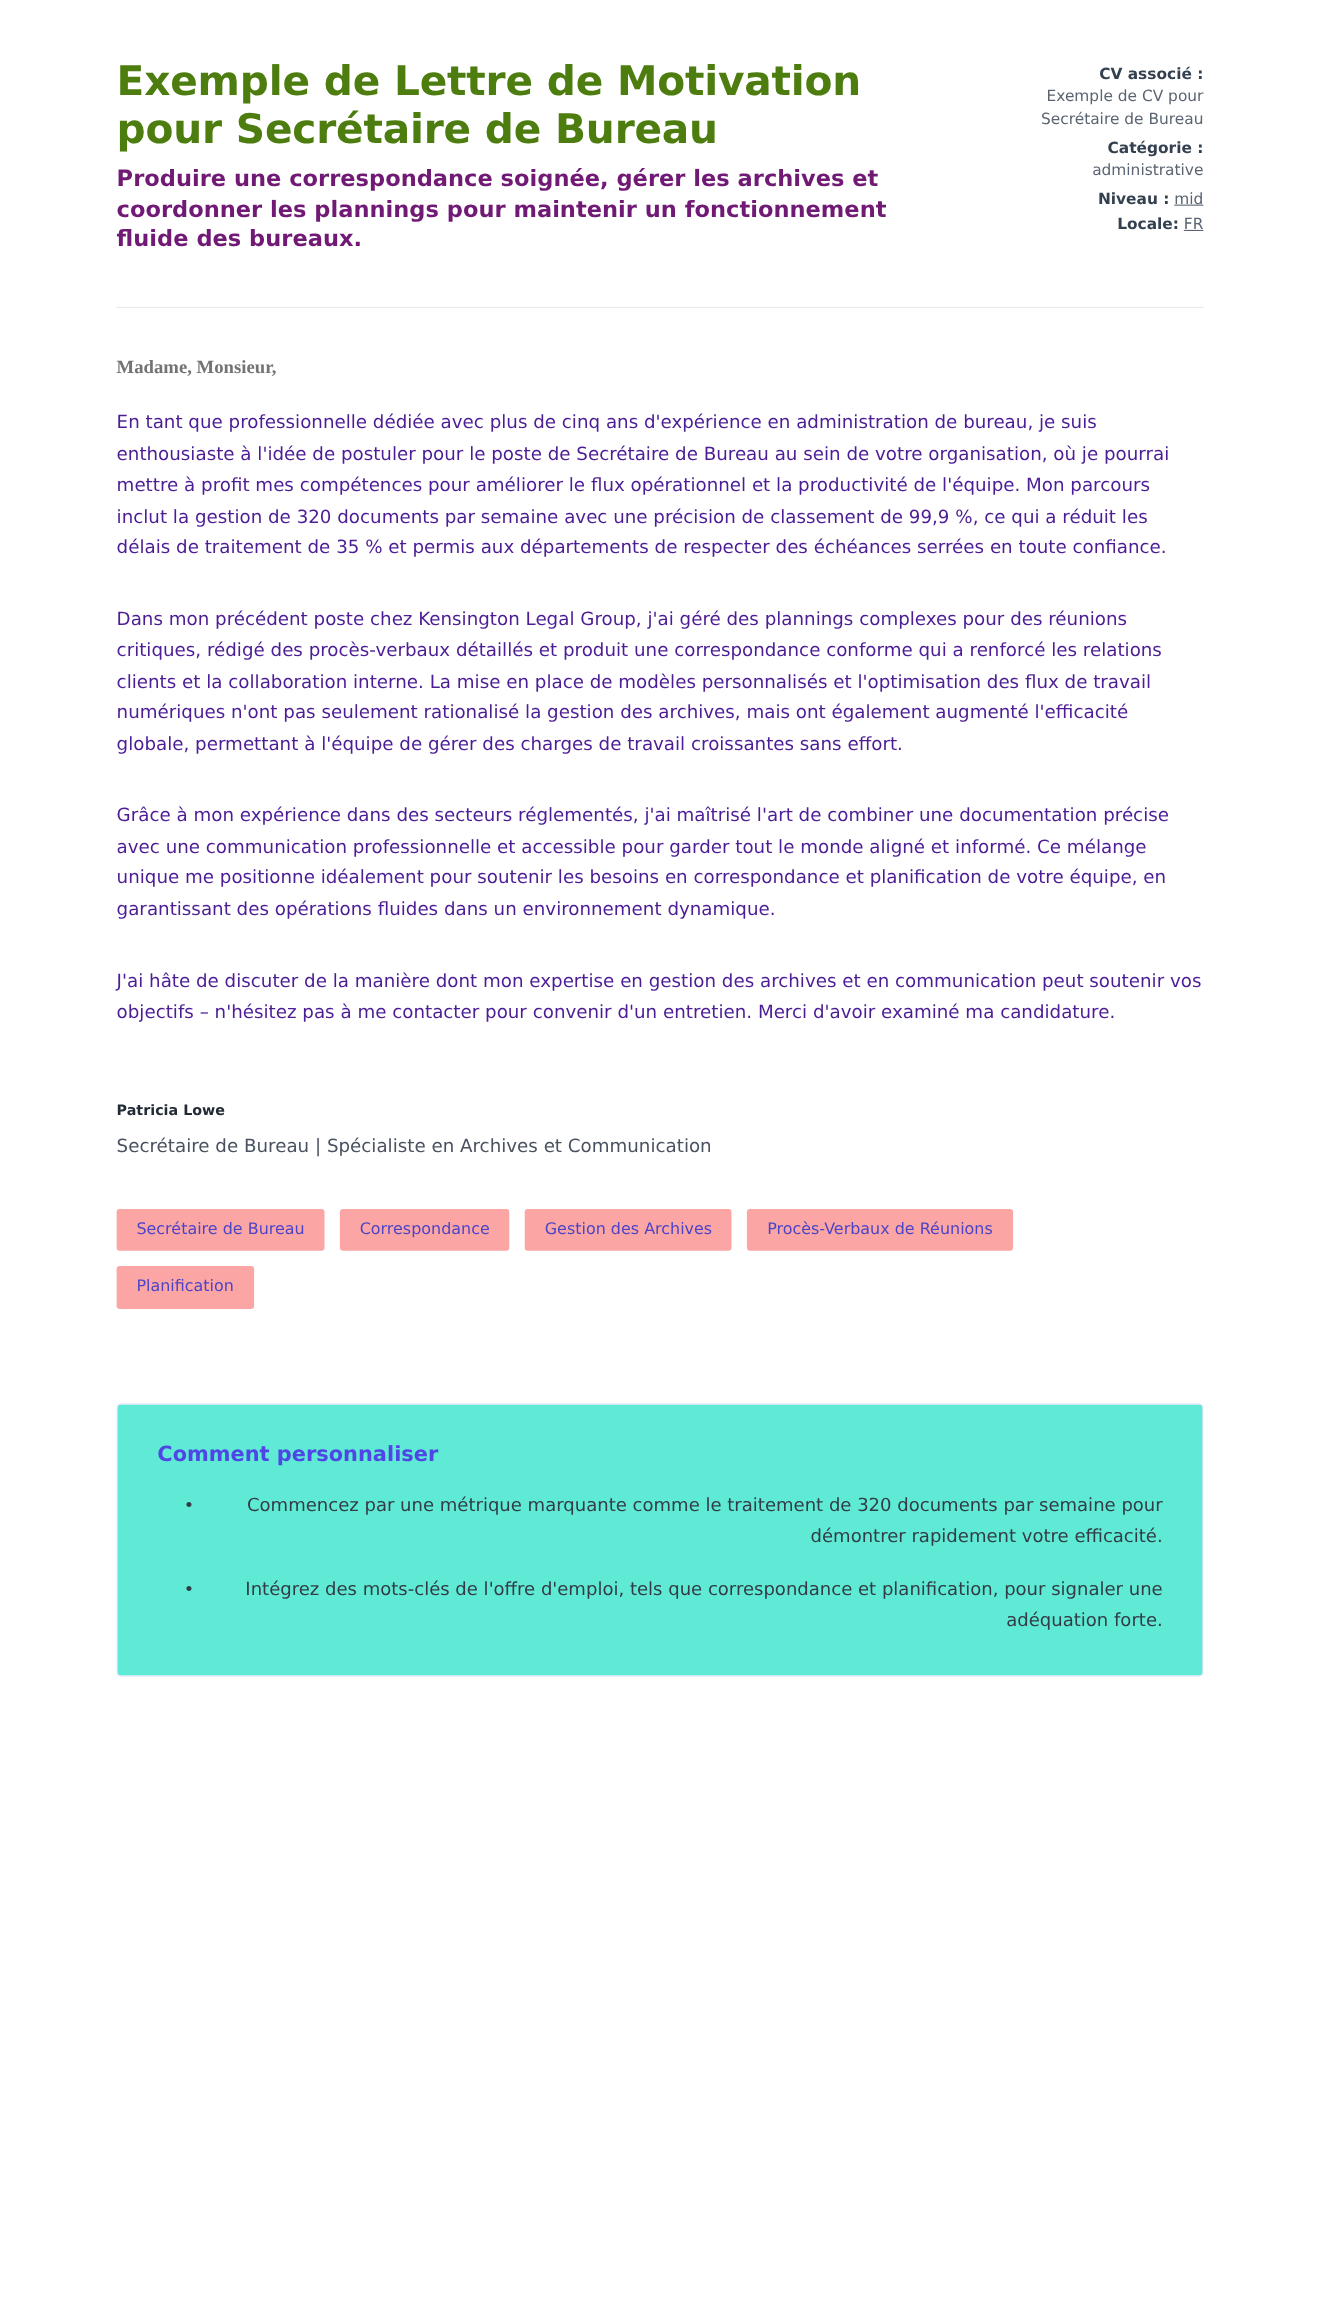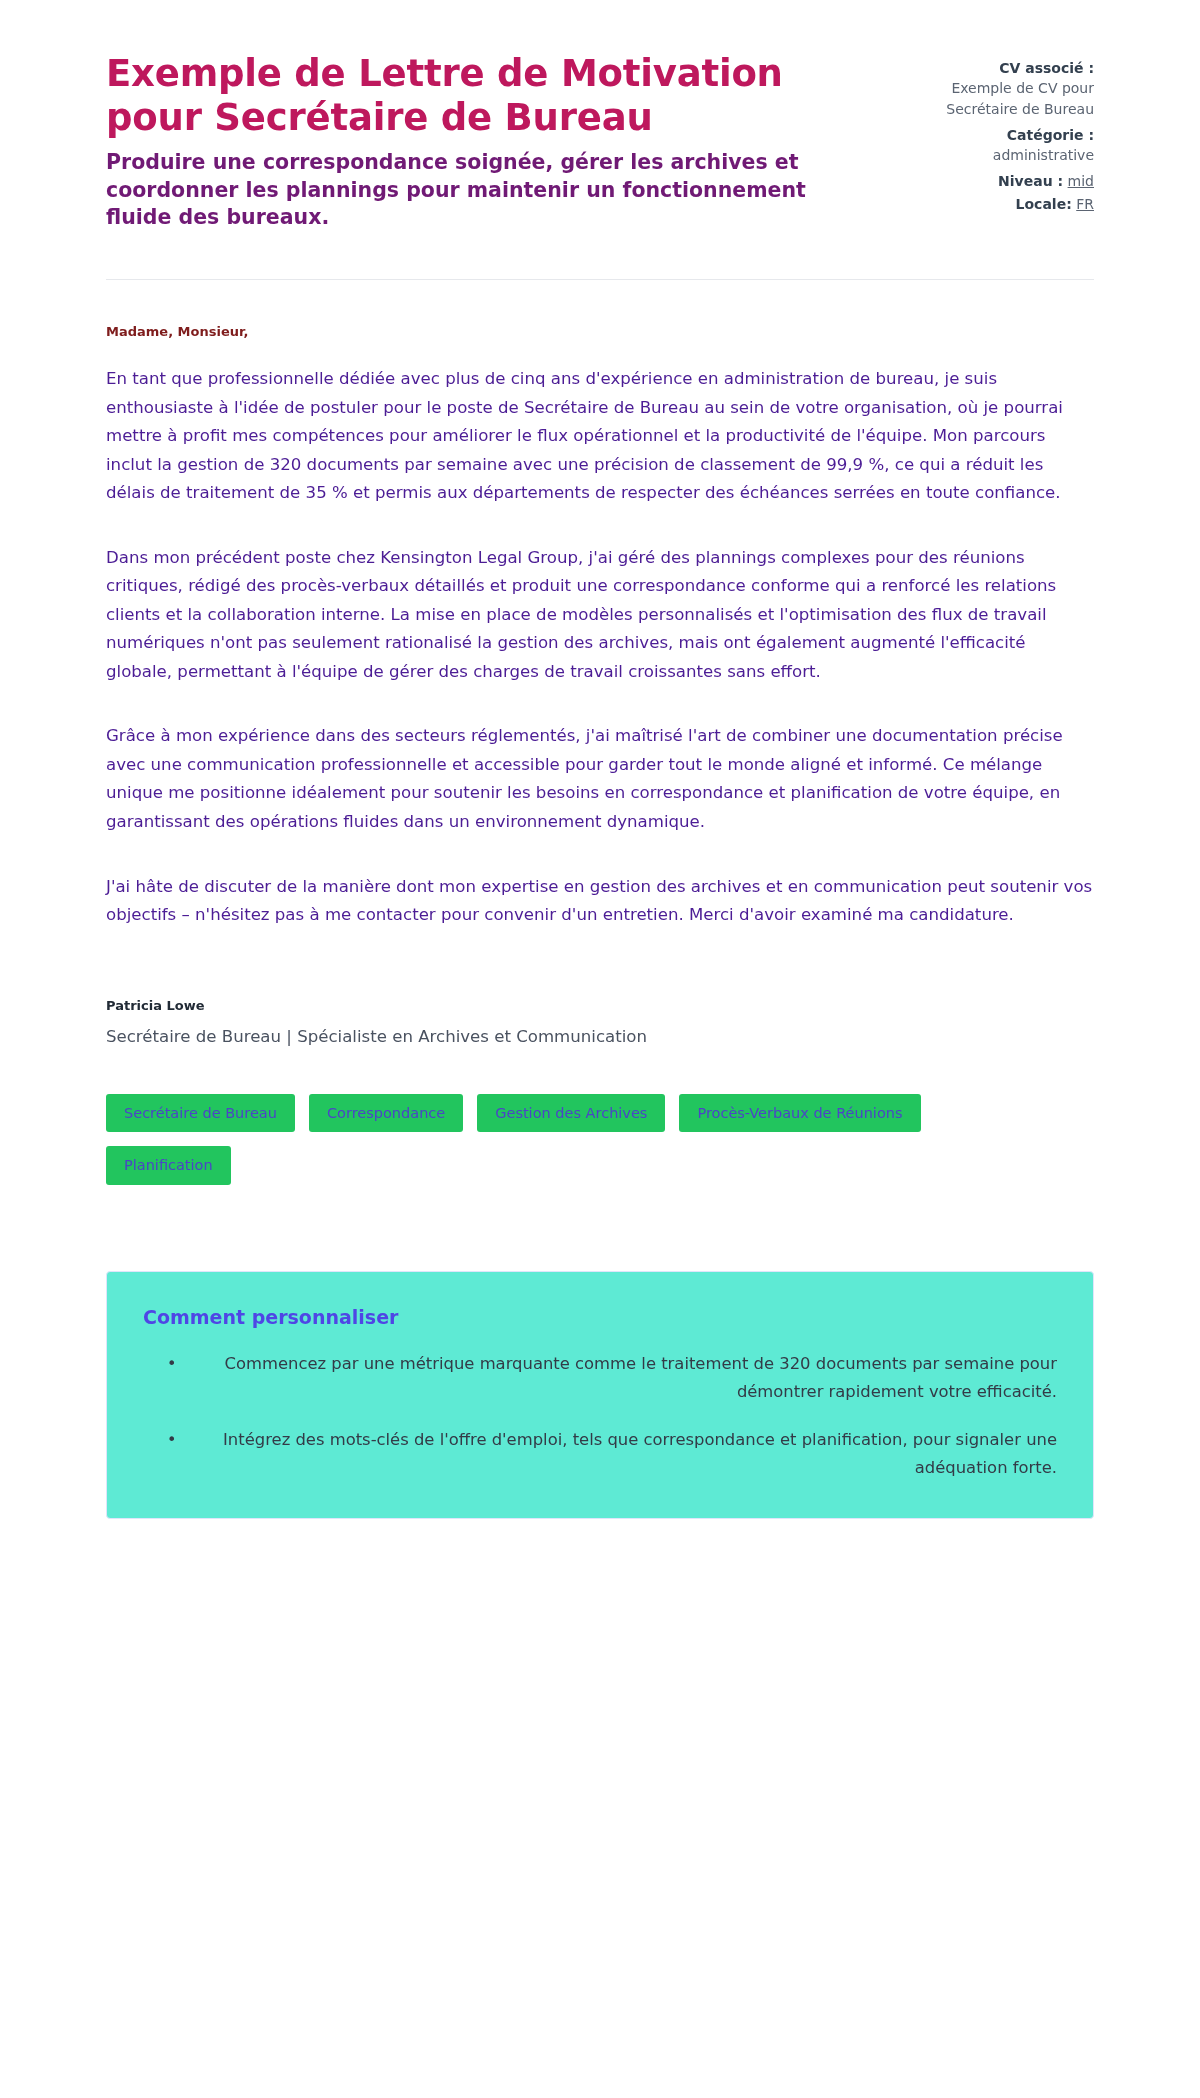--- a/index.html
+++ b/index.html
@@ -31,21 +31,21 @@
   }
   .header-left {
     flex: 1 1 auto;
     max-width: 770px;
   }
   .doc-title {
     margin: 0;
     font-size: 37px;
     line-height: 1.18;
     font-weight: bold;
-    color: #be185d;
+    color: #4d7c0f;
     letter-spacing: -0.2px;
   }
   .doc-subtitle {
     margin: 10px 0 16px 0;
     font-size: 20.5px;
     line-height: 1.33;
     font-weight: bold;
     color: #701a75;
   }
   .header-meta {
@@ -72,23 +72,24 @@
   .divider {
     border: none;
     border-top: 1px solid #e6e8ec;
     margin: 32px 0 0 0;
   }
 
   
   .letter { margin-top: 44px; }
   .salutation {
     margin: 0 0 26px 0;
-    font-size: 13px;
-    font-weight: bold;
-    color: #7f1d1d;
+    font-size: 17px;
+    font-weight: bold;
+    color: #737373;
+    font-family: Liberation Serif, serif;
   }
   .letter p.body-para {
     margin: 0 0 36px 0;
     font-size: 16.6px;
     line-height: 1.72;
     color: #4c1d95;
     text-align: left;
   }
   .letter p.body-para:last-child { margin-bottom: 0; }
 
@@ -108,21 +109,21 @@
 
   
   .tags {
     margin-top: 48px;
     display: flex;
     flex-wrap: wrap;
     gap: 14px 14px;
     max-width: 900px;
   }
   .tag {
-    background: #22c55e;
+    background: #fca5a5;
     color: #4b45c6;
     font-size: 14.5px;
     line-height: 1;
     padding: 12px 18px;
     border-radius: 3px;
     white-space: nowrap;
   }
 
   
   .callout {

